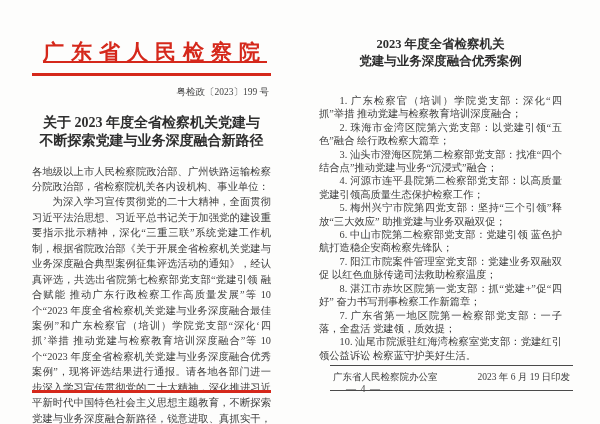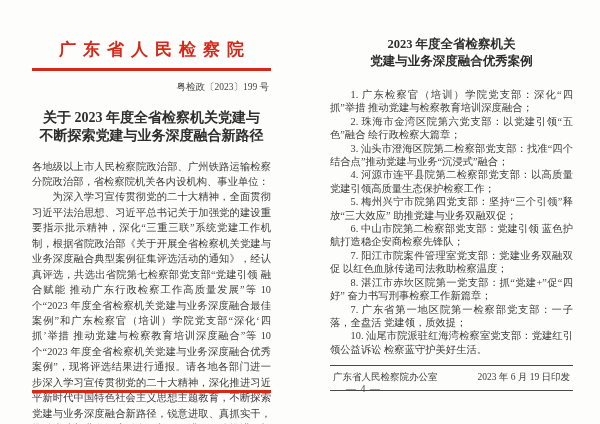--- a/index.html
+++ b/index.html
@@ -7,32 +7,33 @@
   .canvas {
     position:relative;
     width:600px; height:424px;
     background:#fdfdfc;
     overflow:hidden;
     font-family:"Liberation Serif","DejaVu Serif",serif;
     color:#3c3c3c;
   }
   .page { position:absolute; top:0; height:424px; overflow:hidden; }
   .page-left  { left:32px;  width:239px; }
-  .page-right { left:330px; width:243px; }
+  .page-right { left:319px; width:243px; }
 
   
   .letterhead {
     margin-top:38px;
     text-align:center;
     color:#d5281b;
     font-weight:bold;
-    font-size:17px;
+    font-size:21px;
     letter-spacing:7px;
     margin-right:-7px;
     white-space:nowrap;
+    text-decoration:underline;
   }
   .red-rule {
     height:2.5px;
     background:#d5281b;
     margin-top:7px;
   }
   .doc-number {
     margin-top:10px;
     text-align:right;
     font-size:9.5px;
@@ -64,21 +65,21 @@
 
   
   .case-title {
     margin-top:36px;
     text-align:center;
     font-weight:bold;
     font-size:12.5px;
     line-height:17px;
     color:#2e2e2e;
   }
-  .case-list { margin-top:18px; }
+  .case-list { margin-top:24px; }
   .case-item {
     font-size:10.3px;
     line-height:13.4px;
     text-align:justify;
     text-indent:2em;
     color:#3c3c3c;
   }
   .imprint {
     position:absolute;
     left:330px; top:365px;

